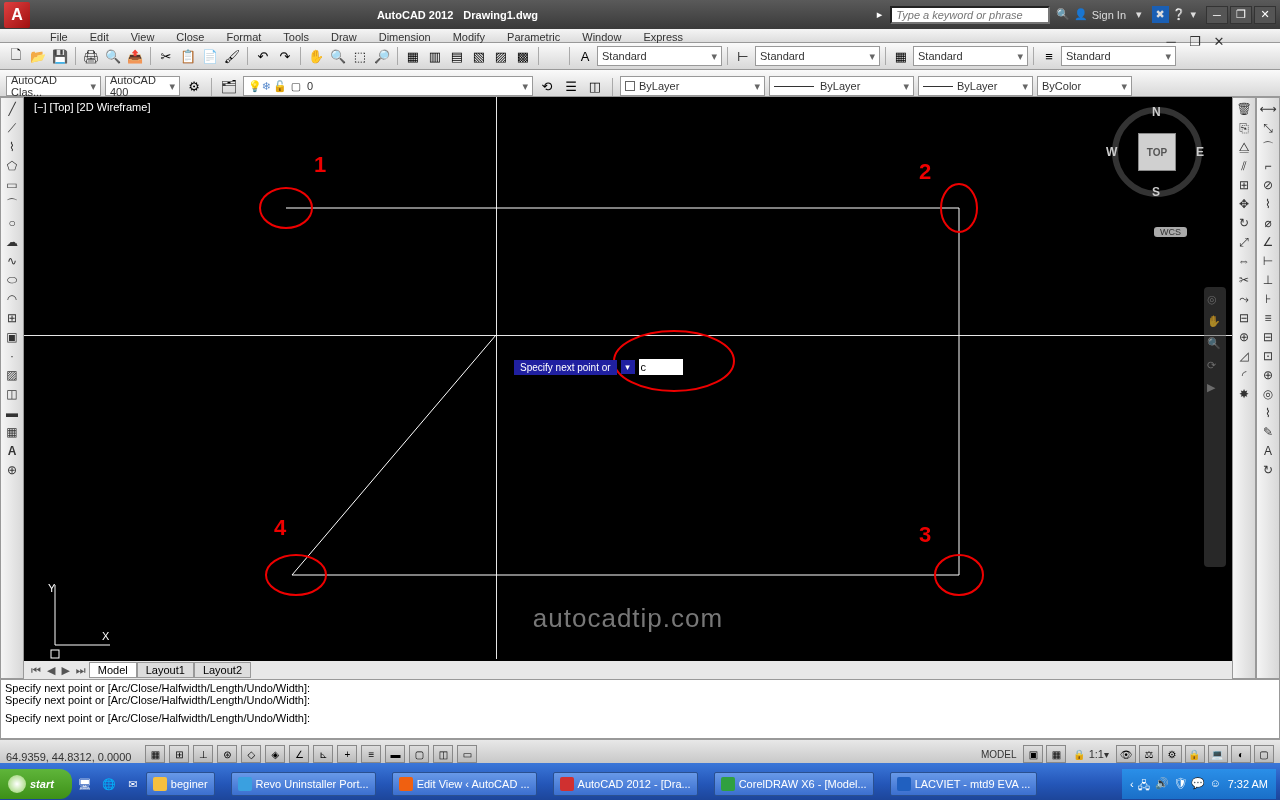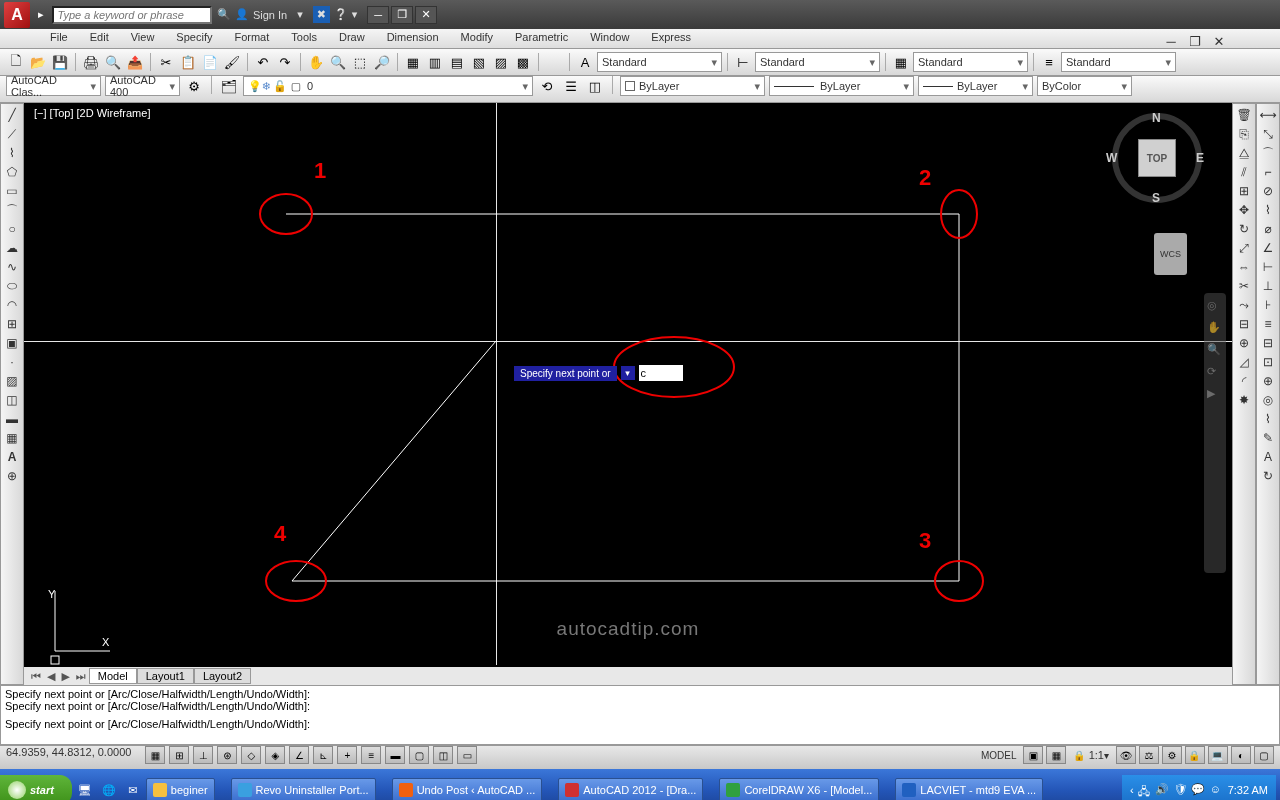--- a/index.html
+++ b/index.html
@@ -5,75 +5,78 @@
 *{margin:0;padding:0;box-sizing:border-box;font-family:"Segoe UI",Tahoma,sans-serif;font-size:11px;user-select:none}
 body{width:1280px;height:800px;background:#c0c0c0;overflow:hidden;position:relative}
 .titlebar{height:29px;background:linear-gradient(#5a5a5a,#3a3a3a);display:flex;align-items:center;color:#fff;padding:0 4px}
 .app-logo{width:26px;height:26px;background:linear-gradient(135deg,#e04040,#a01010);border-radius:2px;margin-right:8px;display:flex;align-items:center;justify-content:center;font-weight:bold;color:#fff;font-size:16px}
 .title-center{flex:1;text-align:center;font-weight:bold;font-size:12px}
 .search-box{width:160px;height:18px;background:#fff;padding:1px 4px;color:#777;font-style:italic;margin:0 6px}
 .search-ctrls{display:flex;gap:4px;align-items:center;color:#ddd}
 .search-ctrls span{cursor:pointer}
 .win-ctrls{display:flex;gap:2px;margin-left:10px}
 .win-btn{width:22px;height:18px;background:#555;color:#fff;display:flex;align-items:center;justify-content:center;cursor:pointer;border:1px solid #333}
-.menubar{height:20px;background:linear-gradient(#f5f5f5,#ddd);display:flex;padding:0 40px;gap:2px;border-bottom:1px solid #999}
+.menubar{height:14px;background:linear-gradient(#f5f5f5,#ddd);display:flex;padding:0 40px;gap:2px;border-bottom:1px solid #999}
 .menubar span{padding:2px 10px;cursor:pointer;color:#333}
 .toolbar{height:27px;background:linear-gradient(#fafafa,#d8d8d8);display:flex;align-items:center;padding:0 6px;gap:2px;border-bottom:1px solid #999}
 .tb-icon{width:20px;height:20px;display:flex;align-items:center;justify-content:center;cursor:pointer;border:1px solid transparent;font-size:13px}
 .tb-sep{width:1px;height:18px;background:#aaa;margin:0 3px}
 .tb-combo{height:20px;background:#fff;border:1px solid #999;padding:1px 4px;color:#333;display:flex;align-items:center}
 .tb-combo::after{content:"▾";margin-left:auto;color:#666}
-.panel-row{height:27px;background:linear-gradient(#fafafa,#d8d8d8);display:flex;align-items:flex-start;padding:0 6px;gap:4px;border-bottom:1px solid #999}
+.panel-row{height:27px;background:linear-gradient(#fafafa,#d8d8d8);display:flex;align-items:flex-end;padding:0 6px;gap:4px;border-bottom:1px solid #999}
 .main{display:flex;height:582px;background:#000}
 .left-tools,.right-tools,.right-tools2{width:24px;background:linear-gradient(90deg,#f5f5f5,#d8d8d8);display:flex;flex-direction:column;align-items:center;padding:2px 0;gap:1px;border:1px solid #999}
 .vt-icon{width:20px;height:18px;display:flex;align-items:center;justify-content:center;cursor:pointer;font-size:12px;color:#333}
 .canvas-wrap{flex:1;position:relative;background:#000}
 .canvas{position:absolute;inset:0}
 .vp-label{position:absolute;top:4px;left:10px;color:#fff;font-size:11px}
 .crosshair-h{position:absolute;left:0;right:0;top:238px;height:1px;background:#fff;opacity:.9}
 .crosshair-v{position:absolute;top:0;bottom:20px;left:472px;width:1px;background:#fff;opacity:.9}
 .red-num{position:absolute;color:#e00;font-size:22px;font-weight:bold}
 .dyn-input{position:absolute;top:262px;left:490px;display:flex;align-items:center;gap:4px}
 .dyn-label{background:#2020a0;color:#fff;padding:2px 6px;font-size:10px}
 .dyn-icon{width:14px;height:14px;background:#2020a0;color:#fff;display:flex;align-items:center;justify-content:center;font-size:9px}
 .dyn-field{width:44px;height:16px;background:#fff;color:#000;padding:0 2px;border:none}
-.watermark{position:absolute;bottom:45px;left:50%;transform:translateX(-50%);color:#777;font-size:19px;letter-spacing:1px}
+.watermark{position:absolute;bottom:45px;left:50%;transform:translateX(-50%);color:#777;font-size:26px;letter-spacing:1px}
 .ucs{position:absolute;bottom:16px;left:16px;color:#fff;font-size:12px}
 .navcube{position:absolute;top:10px;right:30px;width:90px;height:90px;display:flex;align-items:center;justify-content:center}
 .cube-face{width:38px;height:38px;background:#d0d0d0;display:flex;align-items:center;justify-content:center;font-weight:bold;color:#555;font-size:10px;border:1px solid #888}
 .nav-nsew{position:absolute;color:#ccc;font-size:12px;font-weight:bold}
-.wcs-badge{position:absolute;top:130px;right:45px;background:#aaa;color:#333;padding:16px 6px;border-radius:3px;font-size:9px}
+.wcs-badge{position:absolute;top:130px;right:45px;background:#aaa;color:#333;padding:0 6px;border-radius:3px;font-size:9px}
 .navbar-right{position:absolute;top:190px;right:6px;width:22px;height:280px;background:rgba(80,80,80,.5);border-radius:4px;display:flex;flex-direction:column;align-items:center;gap:6px;padding:6px 0}
 .nav-r-icon{width:16px;height:16px;color:#999;opacity:.6}
 .layout-tabs{position:absolute;bottom:0;left:0;right:0;height:18px;background:#e8e8e8;display:flex;align-items:center;padding:0 4px;font-size:10px;gap:0}
 .lt-nav{padding:0 3px;cursor:pointer;color:#555}
 .lt-tab{padding:1px 8px;background:#fff;border:1px solid #999;cursor:pointer}
 .lt-tab.inactive{background:#ddd}
 .cmdline{height:60px;background:#fff;border:1px solid #999;overflow:hidden;padding:2px 4px;font-family:"Courier New",monospace;font-size:12px;color:#000}
-.status{height:24px;background:linear-gradient(#e8e8e8,#c8c8c8);display:flex;align-items:flex-start;gap:4px;padding:0 6px;border-top:1px solid #999}
+.status{height:24px;background:linear-gradient(#e8e8e8,#c8c8c8);display:flex;align-items:flex-end;gap:4px;padding:0 6px;border-top:1px solid #999}
 .st-coord{color:#333;margin-right:10px}
 .st-btn{width:20px;height:18px;background:linear-gradient(#ddd,#bbb);border:1px solid #888;cursor:pointer;display:flex;align-items:center;justify-content:center;font-size:10px}
 .st-right{margin-left:auto;display:flex;align-items:center;gap:3px}
 .st-txt{padding:0 4px;color:#333;font-size:10px}
 .taskbar{height:42px;background:linear-gradient(#3b77d9,#2456b8 50%,#1a4090);display:flex;align-items:center;gap:2px;padding-right:4px}
 .start-btn{height:30px;padding:0 18px 0 8px;background:linear-gradient(#5fb53a,#3d9018);color:#fff;font-weight:bold;font-style:italic;display:flex;align-items:center;gap:4px;border-radius:0 12px 12px 0;cursor:pointer}
 .start-orb{width:18px;height:18px;border-radius:50%;background:radial-gradient(circle,#fff,#8fd060)}
 .ql{width:22px;height:22px;display:flex;align-items:center;justify-content:center;cursor:pointer;color:#fff}
 .task-btn{height:24px;padding:0 6px;background:linear-gradient(#6899e8,#3b6fcf);color:#fff;border:1px solid #2a5090;display:flex;align-items:center;gap:4px;cursor:pointer;max-width:170px;overflow:hidden;white-space:nowrap;font-size:11px;border-radius:2px}
 .task-btn .ico{width:14px;height:14px;background:#fff;border-radius:2px}
 .tray{margin-left:auto;height:30px;background:linear-gradient(#2a8fe8,#1a6fc8);display:flex;align-items:center;gap:4px;padding:0 8px;color:#fff}
 .tray-icon{width:14px;height:14px}
 .clock{font-size:11px}
 svg{overflow:visible}
 </style>
 </head>
 <body>
 
 <div class="titlebar">
   <div class="app-logo">A</div>
+  <div class="title-center">
+    <span>AutoCAD 2012</span>&nbsp;&nbsp;&nbsp;<span>Drawing1.dwg</span>
+  </div>
   <span style="color:#fff;margin-right:2px">▸</span>
   <input class="search-box" placeholder="Type a keyword or phrase" style="">
   <div class="search-ctrls">
     <span>🔍</span>
     <span>👤</span>
     <span>Sign In</span>
     <span style="margin:0 6px">▾</span>
     <span style="background:#1a5fb4;padding:2px 4px">✖</span>
     <span>❔</span>
     <span>▾</span>
@@ -82,21 +85,21 @@
     <div class="win-btn">─</div>
     <div class="win-btn">❐</div>
     <div class="win-btn">✕</div>
   </div>
 </div>
 
 <div class="menubar">
   <span>File</span>
   <span>Edit</span>
   <span>View</span>
-  <span>Specify</span>
+  <span>Close</span>
   <span>Format</span>
   <span>Tools</span>
   <span>Draw</span>
   <span>Dimension</span>
   <span>Modify</span>
   <span>Parametric</span>
   <span>Window</span>
   <span>Express</span>
   <span style="margin-left:auto;display:flex;gap:2px">
     <span class="tb-icon">─</span>
@@ -385,21 +388,21 @@
       <div class="task-btn">
         <div class="ico" style="background: rgb(245, 192, 64);"></div>
         <span>beginer</span>
       </div>
       <div class="task-btn">
         <div class="ico" style="background: rgb(58, 160, 224);"></div>
         <span>Revo Uninstaller Port...</span>
       </div>
       <div class="task-btn">
         <div class="ico" style="background: rgb(240, 96, 16);"></div>
-        <span>Undo Post ‹ AutoCAD ...</span>
+        <span>Edit View ‹ AutoCAD ...</span>
       </div>
       <div class="task-btn">
         <div class="ico" style="background: rgb(208, 48, 48);"></div>
         <span>AutoCAD 2012 - [Dra...</span>
       </div>
       <div class="task-btn">
         <div class="ico" style="background: rgb(48, 160, 64);"></div>
         <span>CorelDRAW X6 - [Model...</span>
       </div>
       <div class="task-btn">

